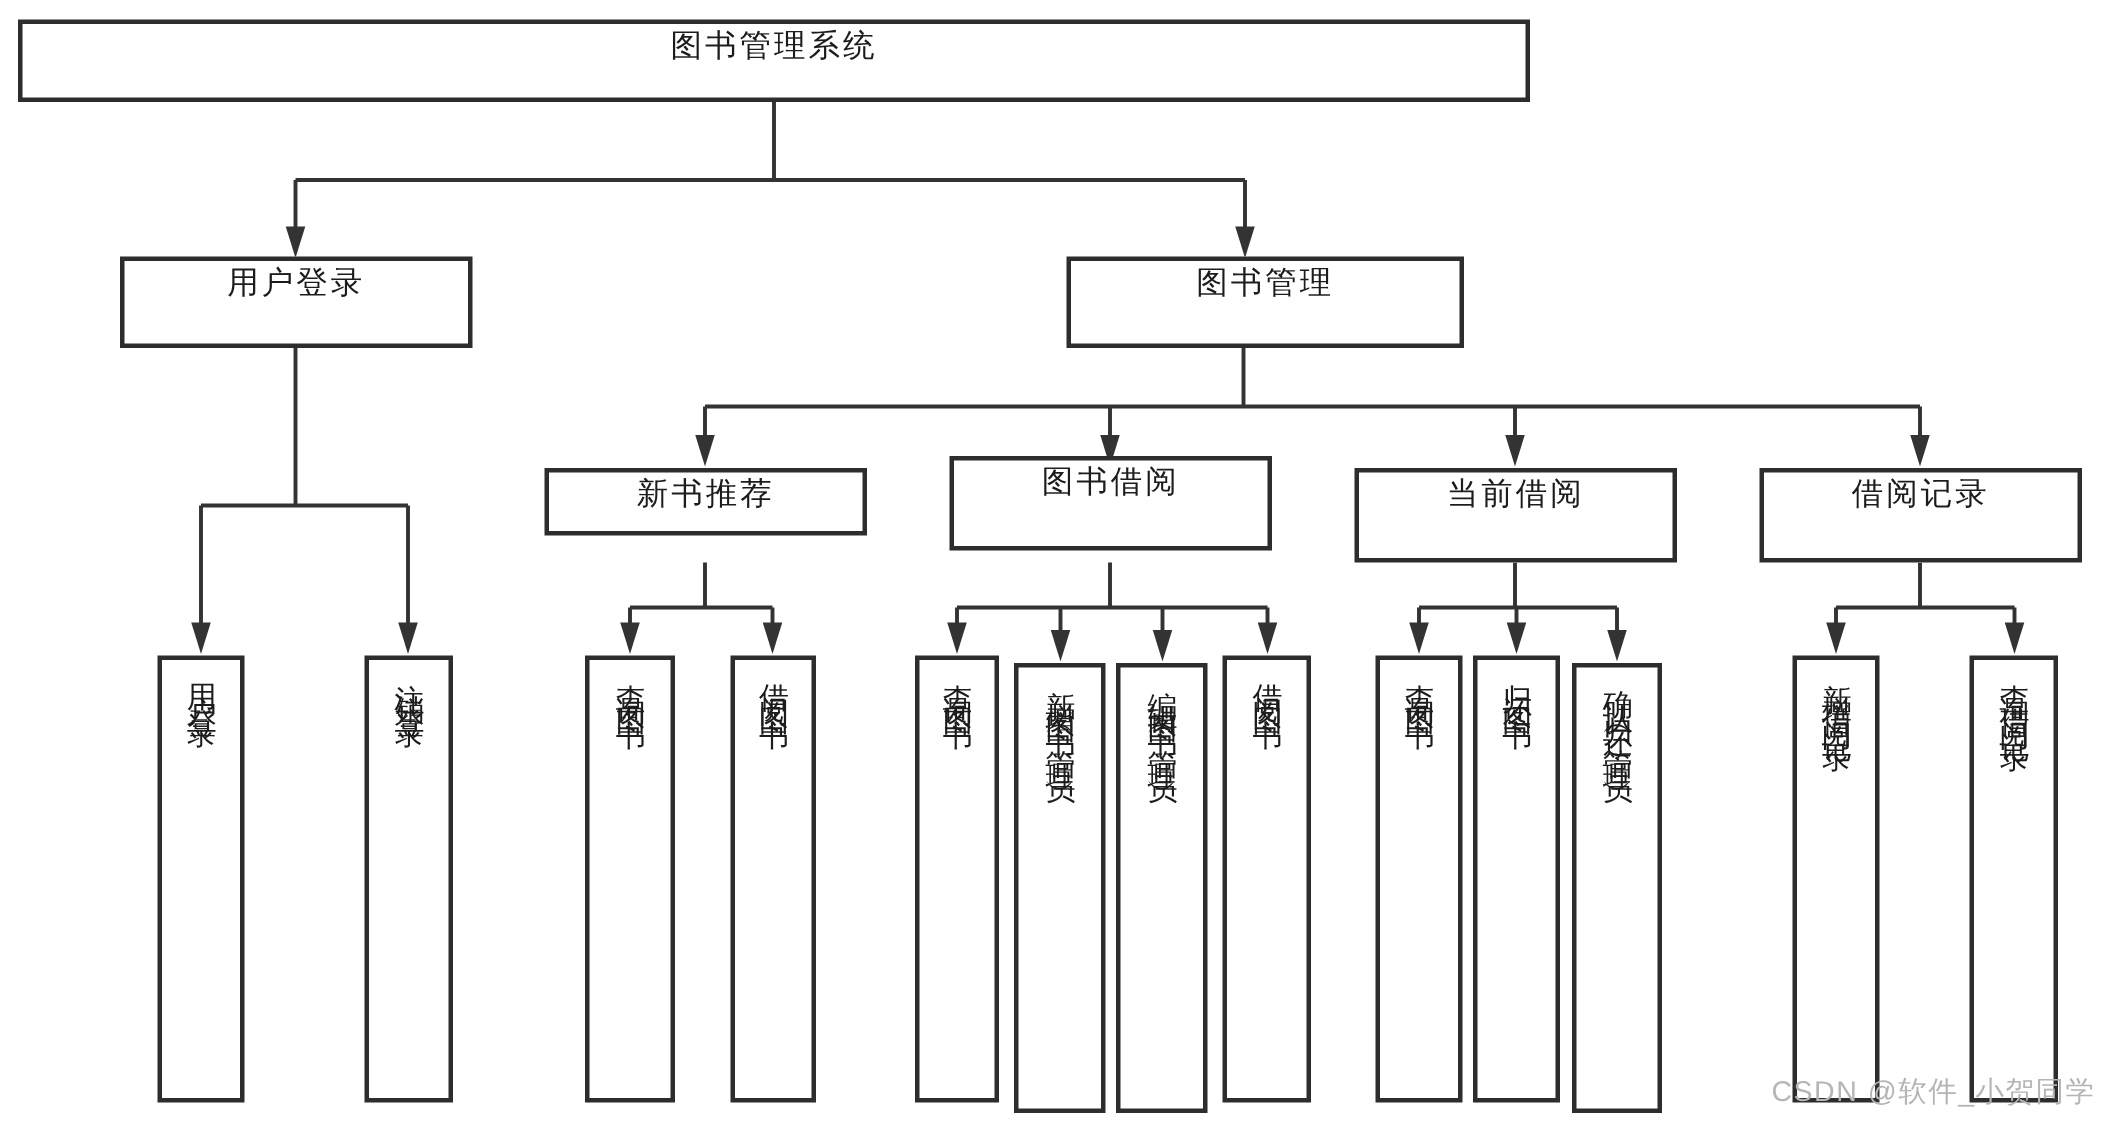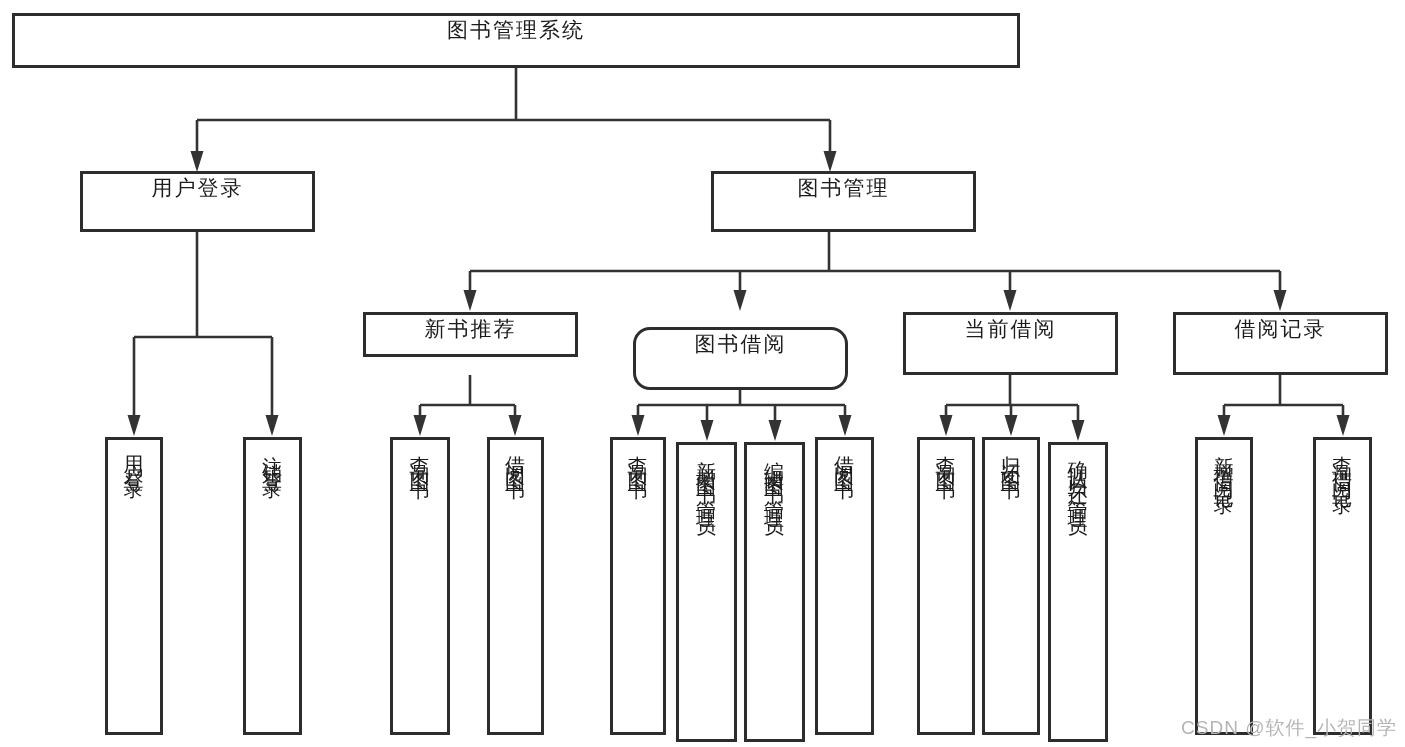--- a/index.html
+++ b/index.html
@@ -24,21 +24,21 @@
   #connectors{position:absolute;left:0;top:0;z-index:1;}
   #watermark{
     position:absolute;right:8px;bottom:6px;z-index:5;
     color:#b5b5b5;font-size:19px;letter-spacing:1px;
   }
   
   #n-root        {left:12px;  top:13px;  width:1008px;height:55px;}
   #n-login       {left:80px;  top:171px; width:235px; height:61px;}
   #n-mgmt        {left:711px; top:171px; width:265px; height:61px;}
   #n-rec         {left:363px; top:312px; width:215px; height:45px;}
-  #n-borrow      {left:633px; top:327px; width:215px; height:63px;border-radius:17px;}
+  #n-borrow      {left:633px; top:304px; width:215px; height:63px;}
   #n-cur         {left:903px; top:312px; width:215px; height:63px;}
   #n-hist        {left:1173px;top:312px; width:215px; height:63px;}
   #n-login-user  {left:105px; top:437px; width:58px;  height:298px;}
   #n-login-logout{left:243px; top:437px; width:59px;  height:298px;}
   #n-rec-query   {left:390px; top:437px; width:60px;  height:298px;}
   #n-rec-borrow  {left:487px; top:437px; width:57px;  height:298px;}
   #n-borrow-query{left:610px; top:437px; width:56px;  height:298px;}
   #n-borrow-add  {left:676px; top:442px; width:61px;  height:300px;}
   #n-borrow-edit {left:744px; top:442px; width:61px;  height:300px;}
   #n-borrow-bor  {left:815px; top:437px; width:59px;  height:298px;}

